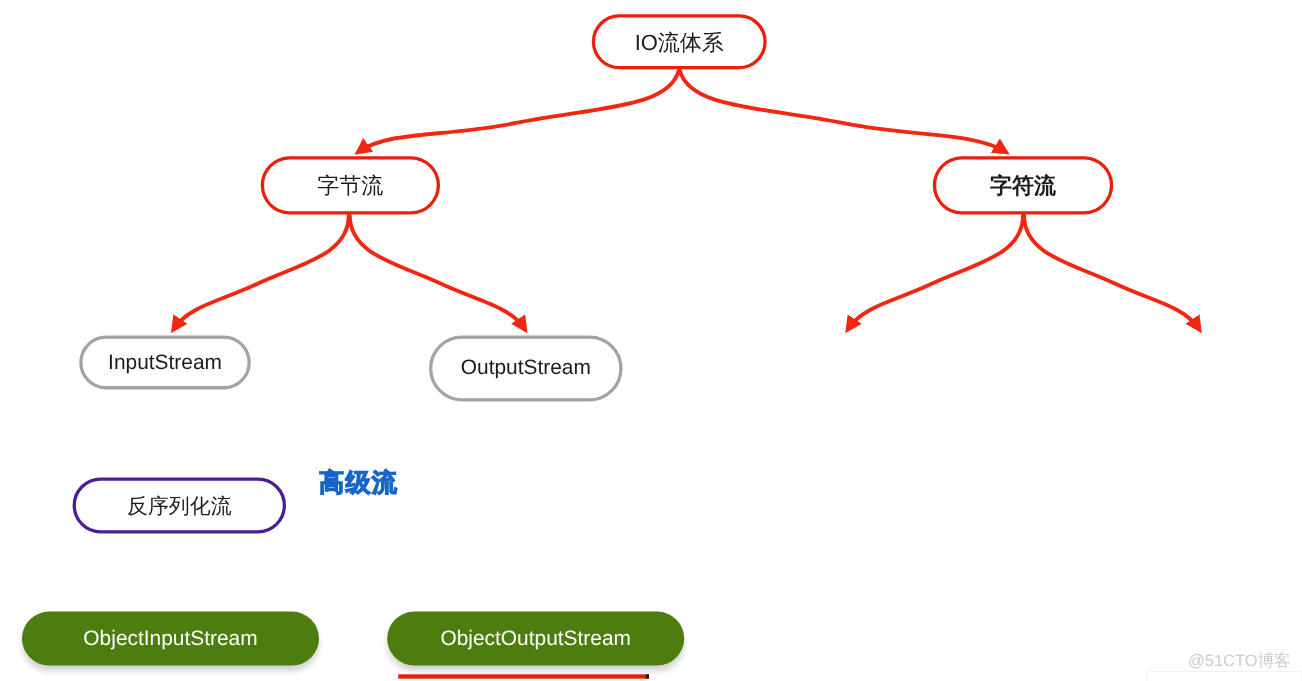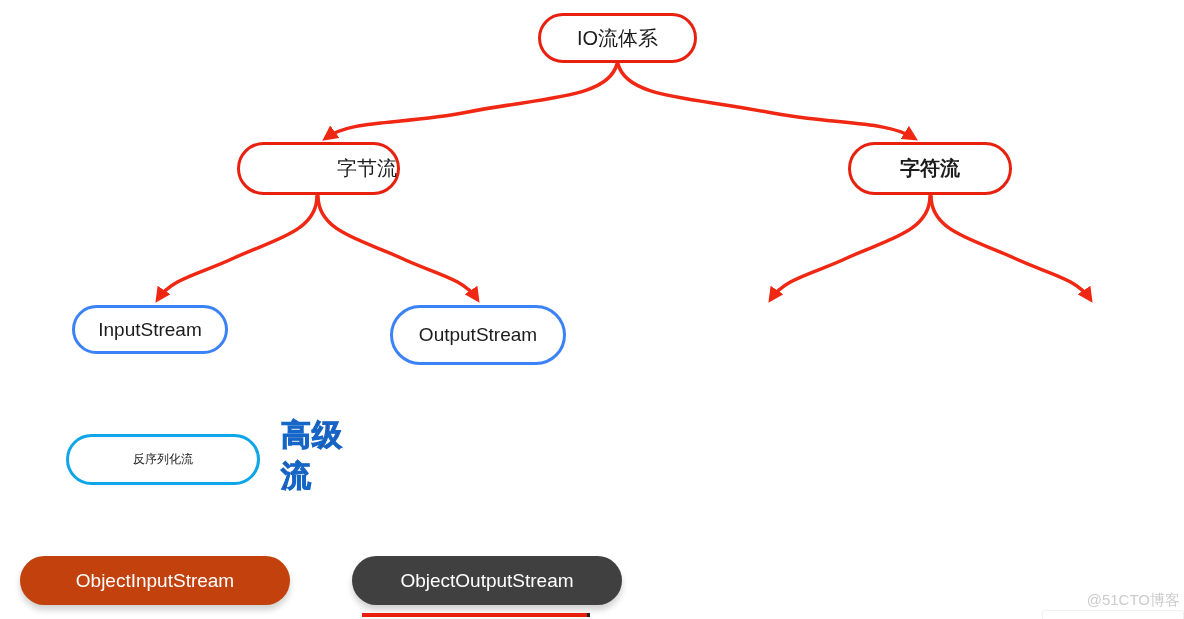--- a/index.html
+++ b/index.html
@@ -26,78 +26,78 @@
     display: flex;
     align-items: center;
     justify-content: center;
     background: #ffffff;
     border-radius: 999px;
     box-sizing: border-box;
     color: #1c1c1c;
     white-space: nowrap;
   }
   .node.red-outline    { border: 3.5px solid #E8210F; font-size: 20px; }
-  .node.blue-outline   { border: 3px solid #3b82f6; font-size: 19px; }
-  .node.orange-outline { border: 3px solid #0ea5e9; font-size: 12px; }
+  .node.blue-outline   { border: 3px solid #a3a3a3; font-size: 19px; }
+  .node.orange-outline { border: 3px solid #4c1d95; font-size: 19px; }
   .node.red-fill {
-    background: #c2410c;
+    background: #4d7c0f;
     color: #ffffff;
     font-size: 19px;
     border: none;
     box-shadow: 0 5px 6px rgba(0,0,0,0.18);
   }
   .node.blue-fill {
-    background: #404040;
+    background: #4d7c0f;
     color: #ffffff;
     font-size: 19px;
     border: none;
     box-shadow: 0 5px 6px rgba(0,0,0,0.18);
   }
 
   
   .n-root        { left: 538px; top: 13px;  width: 159px; height: 50px; }
-  .n-byte        { left: 237px; top: 142px; width: 163px; height: 53px; justify-content: flex-end; }
+  .n-byte        { left: 237px; top: 142px; width: 163px; height: 53px; }
   .n-char        { left: 848px; top: 142px; width: 164px; height: 53px; font-weight: bold; }
   .n-input       { left: 72px;  top: 305px; width: 156px; height: 49px; }
   .n-output      { left: 390px; top: 305px; width: 176px; height: 60px; }
   .n-reader      { left: 687px; top: 304px; width: 161px; height: 50px; }
   .n-writer      { left: 1010px;top: 304px; width: 163px; height: 50px; }
   .n-deser       { left: 66px;  top: 434px; width: 194px; height: 51px; }
   .n-ser         { left: 387px; top: 434px; width: 198px; height: 51px; }
   .n-objin       { left: 20px;  top: 556px; width: 270px; height: 49px; }
   .n-objout      { left: 352px; top: 556px; width: 270px; height: 49px; }
 
   .advanced-label {
     position: absolute;
-    left: 281px; top: 438px;
+    left: 281px; top: 420px;
     width: 90px; height: 36px;
     display: flex; align-items: center; justify-content: center;
     color: #7f1d1d;
-    font-size: 30px;
+    font-size: 23px;
     font-weight: 900;
     letter-spacing: 1px;
     -webkit-text-stroke: 1px #1467C8;
   }
 
   .bottom-cut-line {
     position: absolute;
     left: 362px; top: 613px;
     width: 228px; height: 4px;
     background: #E8210F;
     border-right: 3px solid #222222;
     box-sizing: border-box;
   }
 
   .watermark {
     position: absolute;
     left: 1080px; top: 591px;
     width: 100px;
     color: #cccccc;
     font-size: 15px;
-    text-align: right;
+    text-align: left;
     white-space: nowrap;
   }
   .watermark-faint {
     position: absolute;
     left: 1042px; top: 610px;
     width: 140px; height: 9px;
     border: 1px solid #eeeeee;
     border-bottom: none;
     border-radius: 3px 3px 0 0;
     opacity: 0.8;

